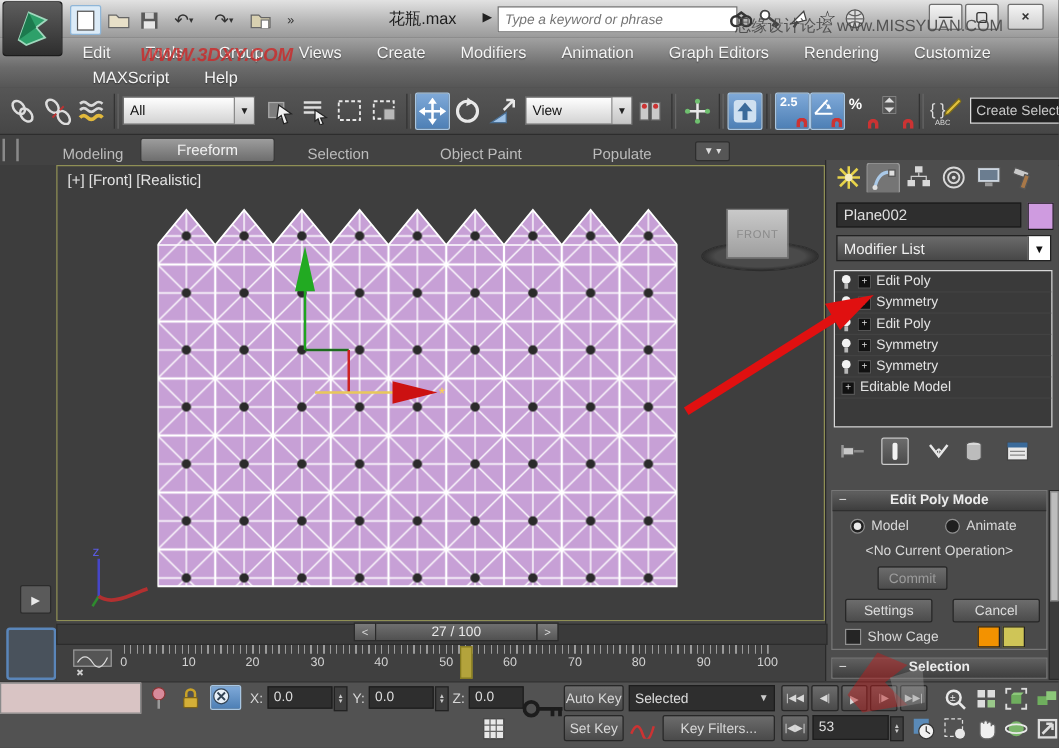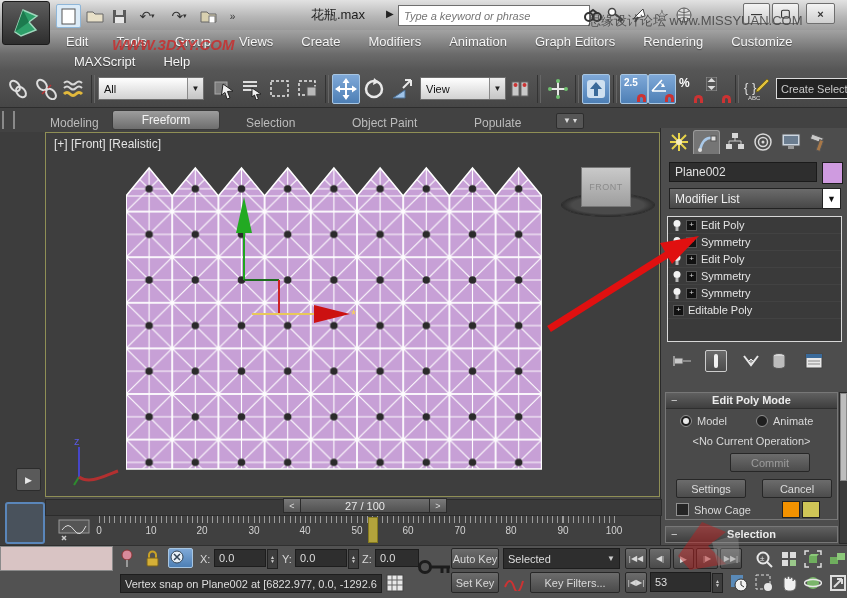--- a/index.html
+++ b/index.html
@@ -504,21 +504,21 @@
     <div class="stackrow">
       <svg width="10" height="13">
           <circle cx="5" cy="4.5" r="3.5" fill="#f2f2f2"></circle>
           <rect x="3.5" y="8" width="3" height="4" fill="#b8b8b8"></rect>
         </svg>
       <span class="plusbox"></span>
       <span class="lbl">Symmetry</span>
       </div>
     <div class="stackrow">
       <span class="plusbox" style="margin-left:1px"></span>
-      <span class="lbl">Editable Poly</span>
+      <span class="lbl">Editable Model</span>
       </div>
   </div>
 
   <span class="stktool" style="left:8px;width:26px">
     <svg width="20" height="18">
         <rect x="2" y="6" width="9" height="6" fill="#c9c9c9" stroke="#555"></rect>
         <line x1="11" y1="9" x2="19" y2="9" stroke="#888" stroke-width="2"></line>
         <line x1="2" y1="4" x2="2" y2="14" stroke="#999" stroke-width="2"></line>
       </svg>
     </span>
@@ -553,21 +553,21 @@
       <span>Edit Poly Mode</span></div>
     <div style="position:absolute;left:14px;top:22px;display:flex;align-items:center">
       <span class="radio on"></span>
         <span class="ptext" style="margin-left:5px">Model</span>
       </div>
     <div style="position:absolute;left:90px;top:22px;display:flex;align-items:center">
       <span class="radio"></span>
         <span class="ptext" style="margin-left:5px">Animate</span>
       </div>
     <div class="ptext" style="position:absolute;left:0;top:42px;width:100%;text-align:center">&lt;No Current Operation&gt;</div>
-    <div class="btn3d" style="position:absolute;left:64px;top:60px;width:80px;height:19px;color:#9c9c9c">
+    <div class="btn3d" style="position:absolute;left:36px;top:60px;width:56px;height:19px;color:#9c9c9c">
       <span>Commit</span>
       </div>
     <div class="btn3d" style="position:absolute;left:10px;top:86px;width:70px;height:19px">
       <span>Settings</span>
       </div>
     <div class="btn3d" style="position:absolute;left:96px;top:86px;width:70px;height:19px">
       <span>Cancel</span>
       </div>
     <div style="position:absolute;left:10px;top:110px;display:flex;align-items:center">
       <span class="cb"></span>
@@ -653,23 +653,20 @@
     </div>
 
   <span class="abs" style="left:418px;top:12px">
     <svg width="34" height="18">
         <circle cx="7" cy="9" r="5.5" fill="none" stroke="#1c1c1c" stroke-width="3"></circle>
         <line x1="12" y1="9" x2="32" y2="9" stroke="#1c1c1c" stroke-width="3"></line>
         <line x1="24" y1="9" x2="24" y2="15" stroke="#1c1c1c" stroke-width="3"></line>
         <line x1="30" y1="9" x2="30" y2="15" stroke="#1c1c1c" stroke-width="3"></line>
       </svg></span>
 
-  <div class="bfield" style="left:120px;top:28px;width:262px;height:19px;white-space:nowrap;overflow:hidden">
-    <span>Vertex snap on Plane002 at [6822.977, 0.0, -1292.6</span>
-    </div>
   <span class="abs" style="left:386px;top:28px">
     <svg width="18" height="18">
         <rect x="1" y="1" width="16" height="16" fill="#e8e8e8" stroke="#444"></rect>
         <path d="M1 6 h16 M1 11 h16 M6 1 v16 M11 1 v16" stroke="#666"></path>
       </svg></span>
 
   <div class="pbtn" style="left:451px;top:2px;width:48px">
     <span>Auto Key</span>
     </div>
   <div class="pbtn" style="left:451px;top:26px;width:48px">

